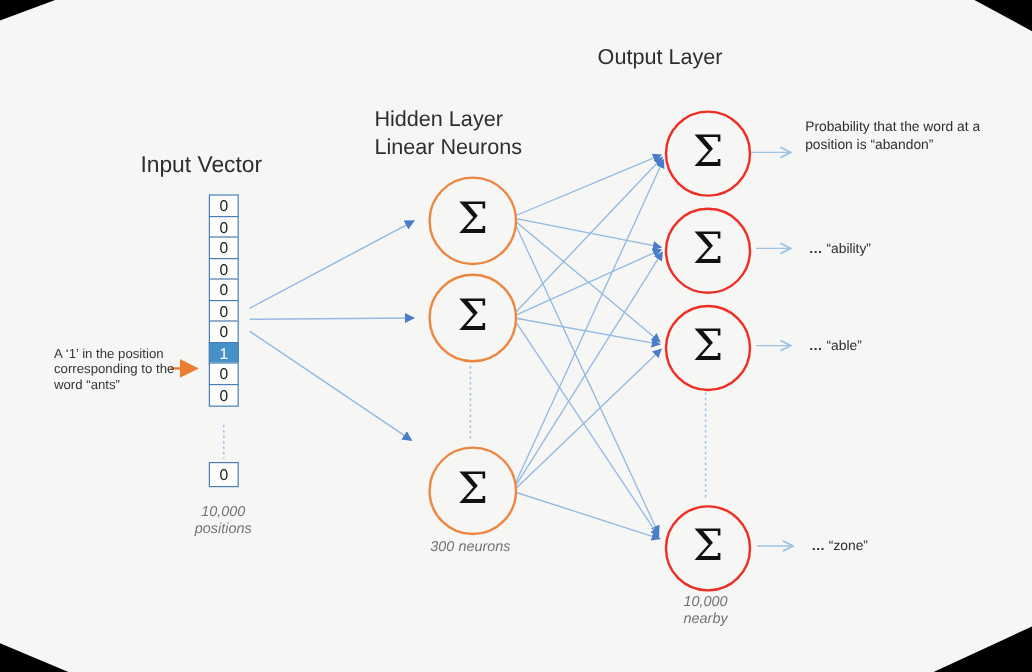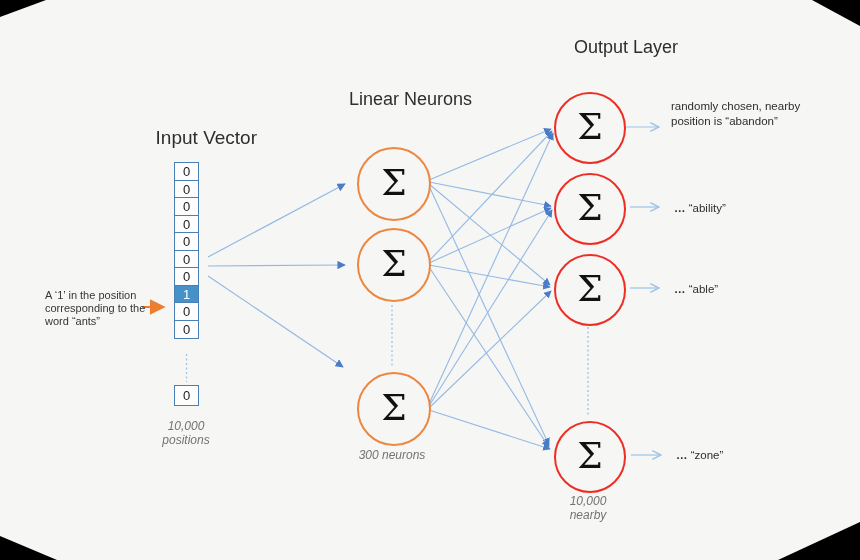--- a/index.html
+++ b/index.html
@@ -12,21 +12,21 @@
   .abs{position:absolute;}
   
   .corner{position:absolute;width:0;height:0;z-index:5;}
   .corner.tl{left:0;top:0;border-top:17px solid #000;border-right:46px solid transparent;}
   .corner.tr{right:0;top:0;border-top:26px solid #000;border-left:48px solid transparent;}
   .corner.bl{left:0;bottom:0;border-bottom:24px solid #000;border-right:57px solid transparent;}
   .corner.br{right:0;bottom:0;border-bottom:38px solid #000;border-left:82px solid transparent;}
 
   svg.wires{position:absolute;left:0;top:0;z-index:1;pointer-events:none;}
 
-  .title{position:absolute;z-index:2;text-align:right;font-size:18px;color:#2e2e2e;line-height:23px;}
+  .title{position:absolute;z-index:2;text-align:left;font-size:18px;color:#2e2e2e;line-height:23px;}
   .title.input{font-size:19px;}
 
   
   .vec{position:absolute;left:174px;top:162px;z-index:2;}
   .cell{
     width:25px;height:19px;box-sizing:border-box;border:1.5px solid #4a7fb5;
     margin-top:-1.5px;background:#fdfdfd;color:#222;font-size:13px;
     display:flex;align-items:center;justify-content:center;
   }
   .cell:first-child{margin-top:0;}
@@ -108,20 +108,21 @@
 
     <g stroke="#9dc3e6" stroke-width="1.3" stroke-dasharray="2,2.5">
       <line x1="186.5" y1="354" x2="186.5" y2="382"></line>
       <line x1="392" y1="305" x2="392" y2="366"></line>
       <line x1="588" y1="327" x2="588" y2="415"></line>
     </g>
   </svg>
 
   <div class="title input abs" style="left:117px;top:126px;width:140px;">Input Vector</div>
   <div class="title abs" style="left:312px;top:88px;width:160px;">
+    <div>Hidden Layer</div>
     <div>Linear Neurons</div>
   </div>
   <div class="title abs" style="left:498px;top:36px;width:180px;">
     <div>Output Layer</div>
   </div>
 
   <div class="vec">
     <div class="cell">0</div>
     <div class="cell">0</div>
     <div class="cell">0</div>
@@ -167,21 +168,21 @@
     </div>
   <div class="neuron out" style="left:554px;top:421px;">
       <span>Σ</span>
     </div>
   <div class="caption" style="left:538px;top:494px;width:100px;">
     <div>10,000</div>
     <div>nearby</div>
   </div>
 
   <div class="note-r" style="left:671px;top:99px;width:175px;">
-    <div>randomly chosen, nearby</div>
+    <div>Probability that the word at a</div>
     <div><span>position is “</span><b>abandon</b><span>”</span></div>
   </div>
 
   <div class="note-r wordline" style="left:674px;top:201px;"><span>… </span><b>“ability”</b></div>
 
   <div class="note-r wordline" style="left:674px;top:282px;"><span>… </span><b>“able”</b></div>
 
   <div class="note-r wordline" style="left:676px;top:448px;"><span>… </span><b>“zone”</b></div>
 
 </div>

